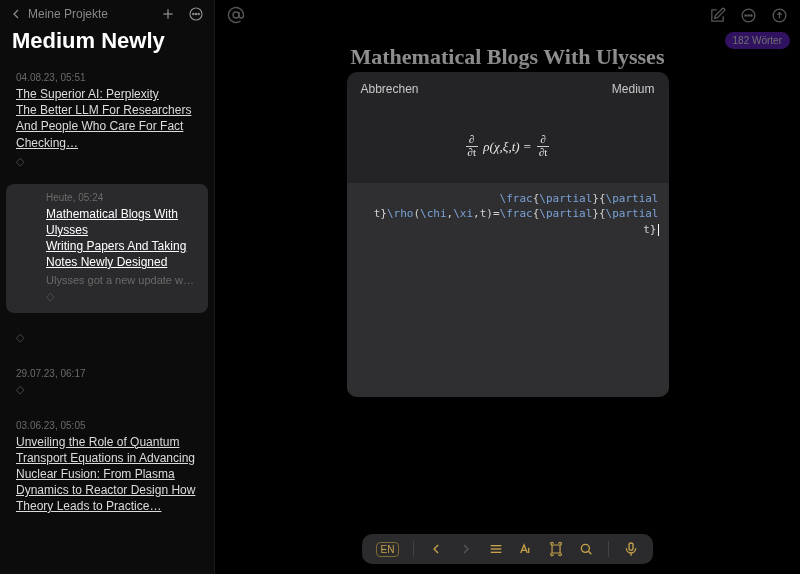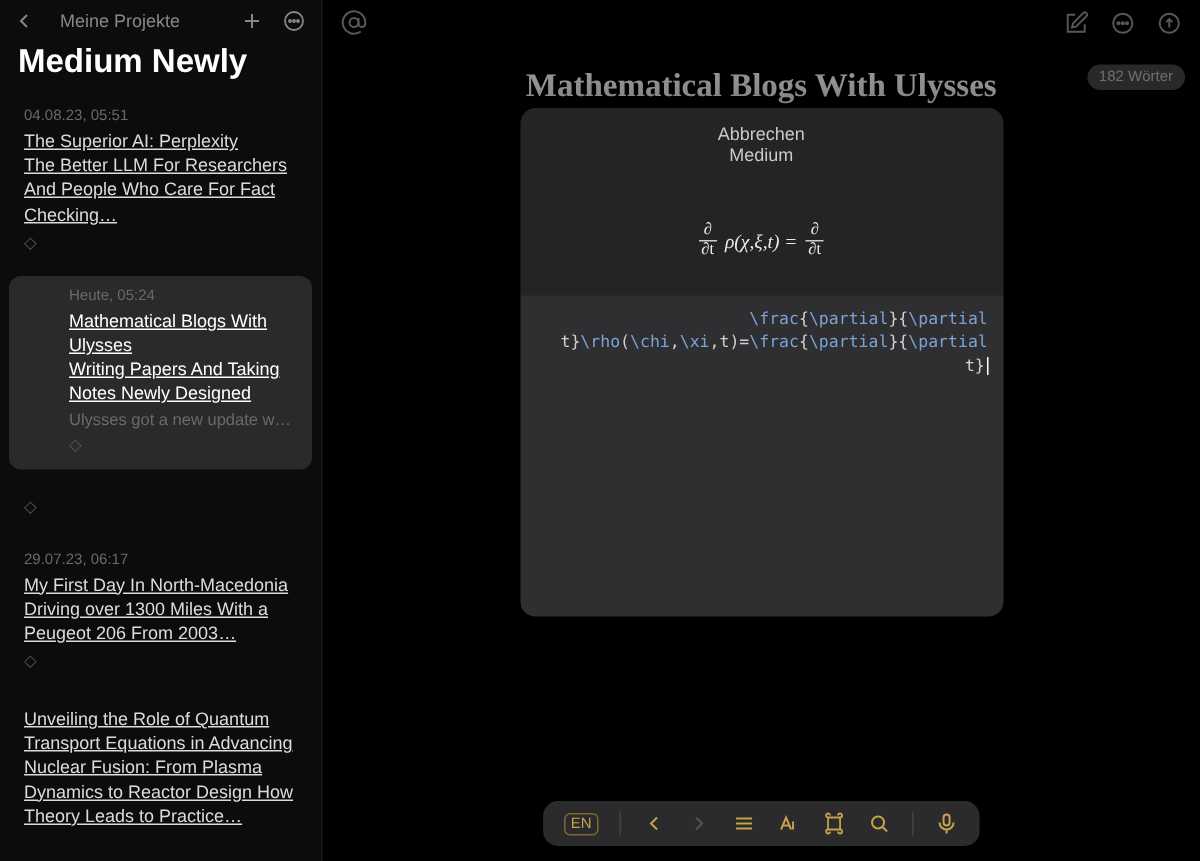--- a/index.html
+++ b/index.html
@@ -18,21 +18,21 @@
     width: 215px;
     background: #0c0c0c;
     display: flex;
     flex-direction: column;
     border-right: 1px solid #1a1a1a;
   }
   .sb-header {
     display: flex; align-items: center; justify-content: space-between;
     padding: 6px 10px 4px 8px;
   }
-  .sb-back { display: flex; align-items: center; gap: 16px; color: #888; font-size: 12px; cursor: pointer; }
+  .sb-back { display: flex; align-items: center; gap: 4px; color: #888; font-size: 12px; cursor: pointer; }
   .sb-header-icons { display: flex; gap: 12px; color: #888; }
   .sb-header-icons svg, .sb-back svg { width: 16px; height: 16px; }
   .sb-title { font-size: 22px; font-weight: 700; color: #fff; padding: 2px 10px 10px 12px; }
   .sb-list { flex: 1; overflow-y: auto; padding: 0 6px; }
   .note-item {
     padding: 8px 10px 10px 10px;
     border-radius: 8px;
     margin-bottom: 6px;
   }
   .note-item.selected { background: #2a2a2c; padding-left: 40px; }
@@ -49,22 +49,22 @@
     flex-direction: column;
   }
   .main-top {
     display: flex; justify-content: space-between; align-items: center;
     padding: 6px 12px 2px 12px;
   }
   .main-top-left svg { width: 18px; height: 18px; color: #888; }
   .main-top-right { display: flex; gap: 14px; align-items: center; color: #888; }
   .main-top-right svg { width: 17px; height: 17px; }
   .word-count {
-    position: absolute; right: 10px; top: 43px;
-    background: #404040; color: #aaa; font-size: 10px;
+    position: absolute; right: 10px; top: 32px;
+    background: #4c1d95; color: #aaa; font-size: 10px;
     padding: 3px 8px; border-radius: 10px;
   }
   .doc {
     padding: 18px 60px 0 60px;
     text-align: left;
     font-family: Georgia, 'Times New Roman', serif;
   }
   .doc-title {
     text-align: center;
     font-size: 22px; font-weight: 700; color: #e8e8e8;
@@ -86,21 +86,20 @@
     border-radius: 10px;
     box-shadow: 0 10px 40px rgba(0,0,0,0.6);
     pointer-events: auto;
     display: flex; flex-direction: column;
     overflow: hidden;
   }
   .modal-head {
     display: flex; justify-content: space-between; align-items: center;
     padding: 10px 14px;
     font-size: 12px;
-    flex-direction: column;
   }
   .modal-head .cancel { color: #c9c9c9; cursor: pointer; }
   .modal-head .done { color: #c9c9c9; cursor: pointer; }
   .eq-preview {
     padding: 28px 10px 24px 10px;
     text-align: center;
     color: #eaeaea;
     font-family: Georgia, serif;
     font-size: 13px;
   }
@@ -182,25 +181,24 @@
           <div class="note-title" style="white-space: pre-line;">Mathematical Blogs With Ulysses
 Writing Papers And Taking Notes Newly Designed</div>
           <div class="note-sub">Ulysses got a new update which got me extr…</div>
           <span class="note-glyph">◇</span>
         </div>
         <div class="note-item">
           <span class="note-glyph">◇</span>
         </div>
         <div class="note-item">
           <div class="note-date">29.07.23, 06:17</div>
-          <div class="note-title" style="white-space: pre-line;">My First Day In North-Macedonia
-Driving over 1300 Miles With a Peugeot 206 From 2003…</div>
           <span class="note-glyph">◇</span>
         </div>
         <div class="note-item">
+          <div class="note-date">03.06.23, 05:05</div>
           <div class="note-title" style="white-space: pre-line;">Unveiling the Role of Quantum Transport Equations in Advancing Nuclear Fusion: From Plasma Dynamics to Reactor Design How Theory Leads to Practice…</div>
         </div>
       </div>
   </aside>
 
   <main class="main">
     <div class="main-top">
       <span class="main-top-left icon-btn">
         <svg viewBox="0 0 24 24" fill="none" stroke="currentColor" stroke-width="1.8">
             <circle cx="12" cy="12" r="4"></circle>

